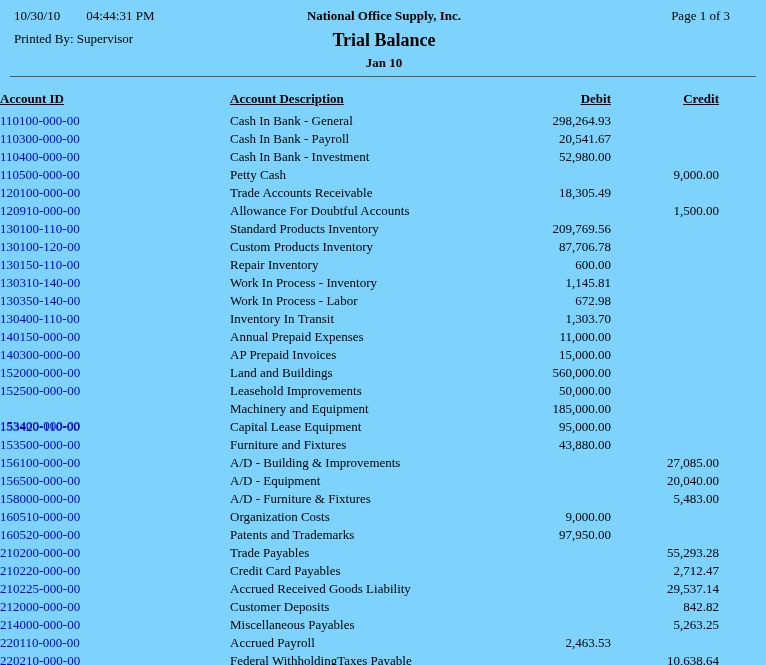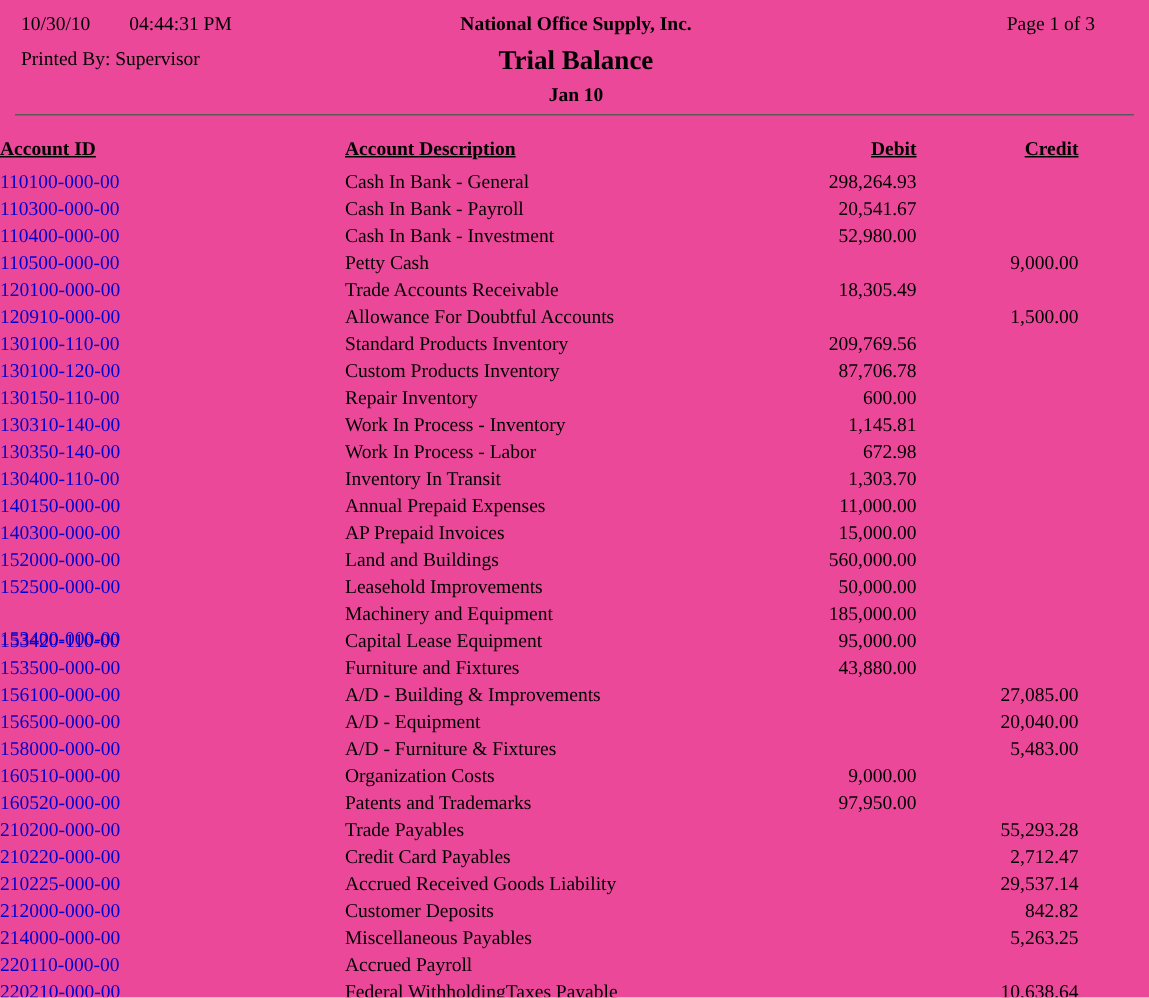--- a/index.html
+++ b/index.html
@@ -4,21 +4,21 @@
 <style>
   html, body {
     margin: 0;
     padding: 0;
     background: #ffffff;
   }
   .page {
     position: relative;
     width: 766px;
     height: 665px;
-    background: #ec4899;
+    background: #7dd3fc;
     font-family: "Liberation Serif", serif;
     font-size: 13px;
     color: #000000;
     overflow: hidden;
   }
   
   .report-header {
     position: relative;
     height: 76px;
   }
@@ -270,20 +270,21 @@
         </div>
         <div class="tb-row">
           <span class="col-id account-id" style="color: rgb(0, 0, 204);">214000-000-00</span>
           <span class="col-desc">Miscellaneous Payables</span>
           <span class="col-debit"></span>
           <span class="col-credit">5,263.25</span>
         </div>
         <div class="tb-row">
           <span class="col-id account-id" style="color: rgb(0, 0, 204);">220110-000-00</span>
           <span class="col-desc">Accrued Payroll</span>
+          <span class="col-debit">2,463.53</span>
           <span class="col-credit"></span>
         </div>
         <div class="tb-row">
           <span class="col-id account-id" style="color: rgb(0, 0, 204);">220210-000-00</span>
           <span class="col-desc">Federal WithholdingTaxes Payable</span>
           <span class="col-debit"></span>
           <span class="col-credit">10,638.64</span>
         </div>
       </div>
   </div>

